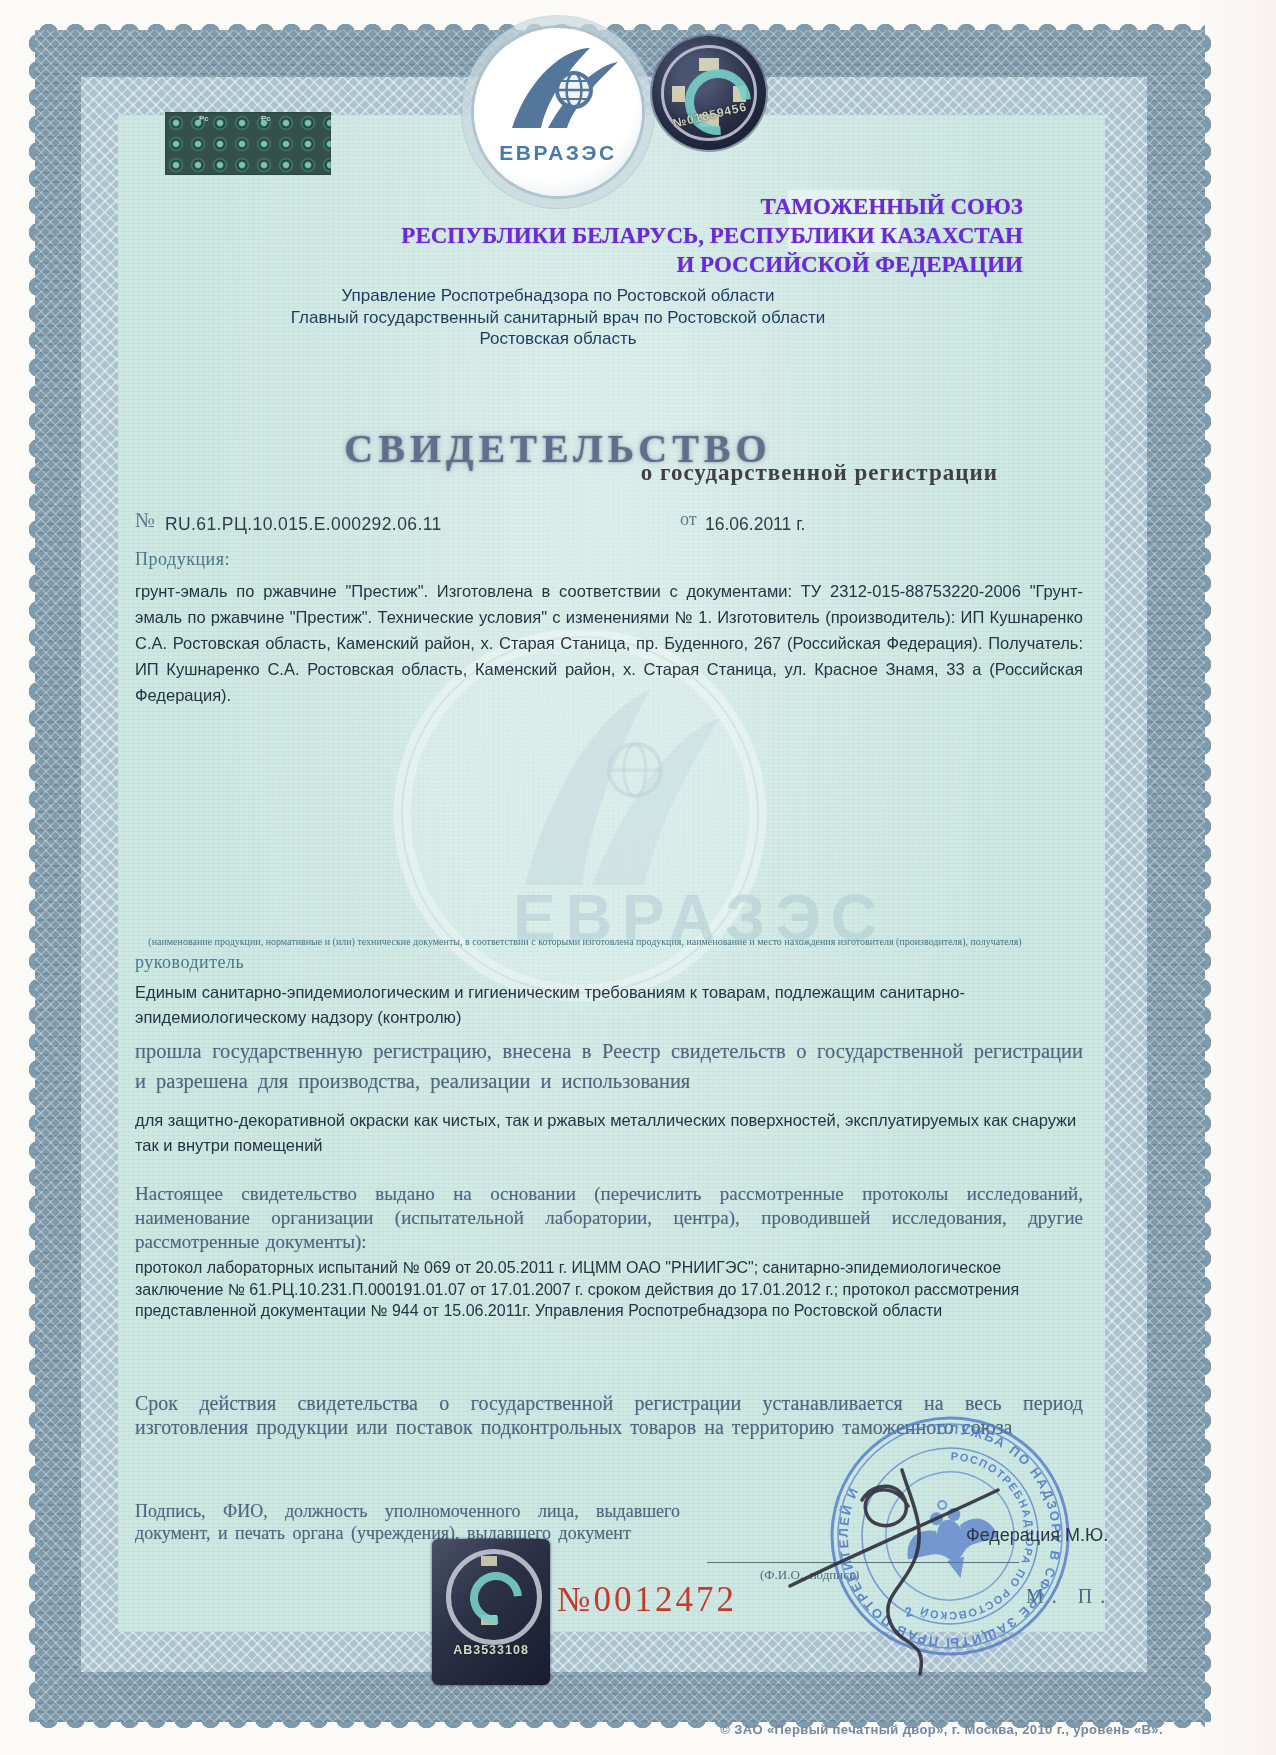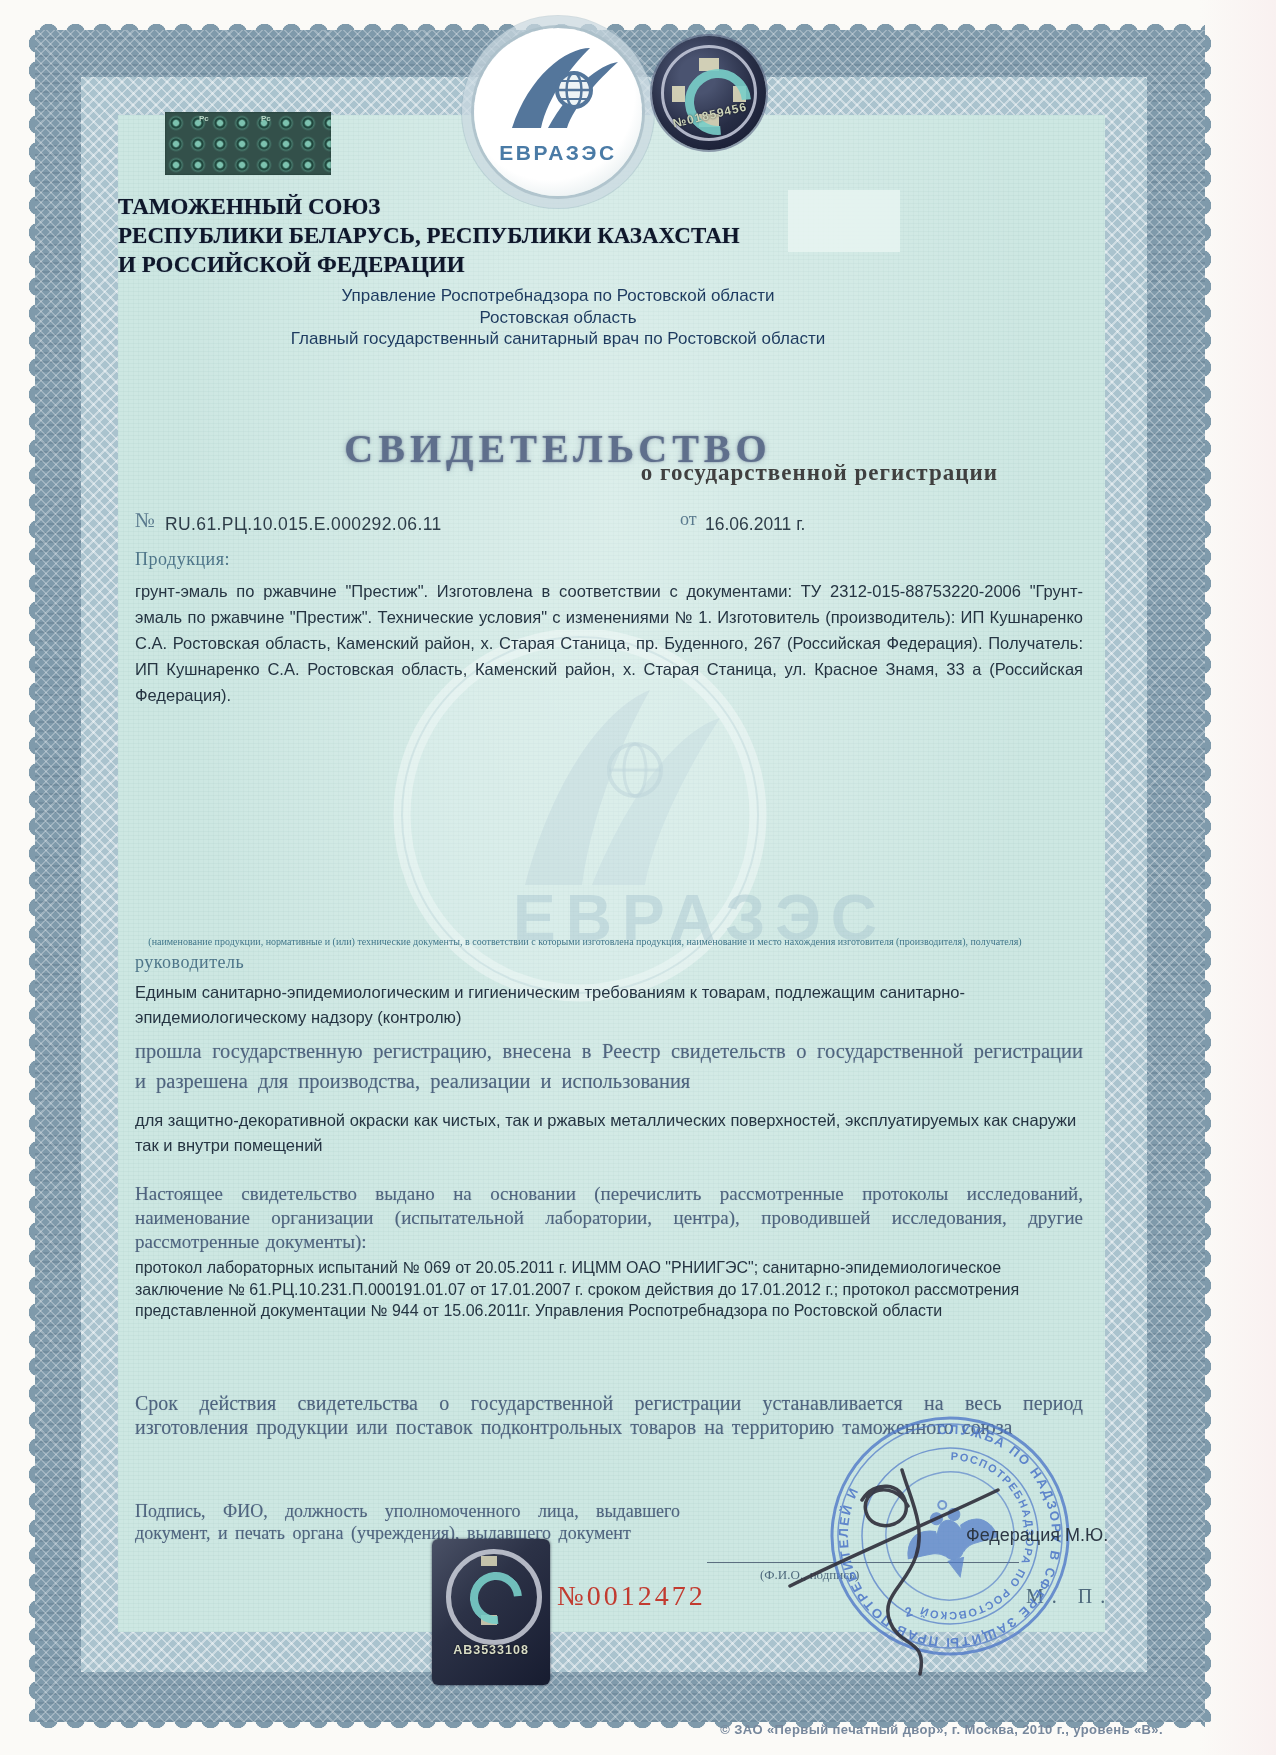--- a/index.html
+++ b/index.html
@@ -63,23 +63,23 @@
   .holo-strip{position:absolute;left:165px;top:112px;width:166px;height:63px;
     background-color:#33504a;
     background-image:
       radial-gradient(circle 4px at 11px 11px,rgba(140,215,195,.85) 2.5px,rgba(140,215,195,0) 4px),
       radial-gradient(circle 7px at 11px 11px,rgba(30,70,60,.9) 5px,rgba(90,160,140,.5) 6px,rgba(30,70,60,0) 8px);
     background-size:22px 21px;box-shadow:0 0 2px rgba(20,40,35,.7) inset;}
   .holo-strip .mark{position:absolute;top:2px;font-size:8px;color:#bcd8c8;font-weight:bold;}
 
   
   .serif{font-family:"Liberation Serif",serif;}
-  .hdr-union{position:absolute;left:118px;top:192px;width:880px;text-align:left;
+  .hdr-union{position:absolute;left:118px;top:192px;width:880px;text-align:right;
     font-family:"Liberation Serif",serif;font-weight:bold;font-size:23px;line-height:29px;
-    color:#0f172a;text-shadow:0 0 1px rgba(43,61,104,.5);}
+    color:#6d28d9;text-shadow:0 0 1px rgba(43,61,104,.5);padding-left:25px;}
   .hdr-authority{position:absolute;left:118px;top:285px;width:880px;text-align:center;
     font-size:17px;line-height:21.5px;color:#1d3a5f;}
   .note{font-family:"Liberation Serif",serif;color:#40768a;}
   .note1{position:absolute;left:118px;top:377px;width:880px;text-align:center;font-size:10.5px;}
   .title-main{position:absolute;left:118px;top:405px;width:880px;text-align:center;
     font-family:"Liberation Serif",serif;font-weight:bold;font-size:40px;letter-spacing:5px;
     color:#5f6f8c;text-shadow:0 0 2px rgba(80,95,125,.65),0 0 6px rgba(90,105,135,.35);margin-top:20px;}
   .title-sub{position:absolute;left:118px;top:460px;width:880px;text-align:right;
     font-family:"Liberation Serif",serif;font-weight:bold;font-size:23px;letter-spacing:1px;color:#404040;}
   .no-line{position:absolute;left:135px;top:512px;width:960px;height:30px;}
@@ -110,21 +110,21 @@
   .hologram-bottom .ring{position:absolute;left:14px;top:10px;width:86px;height:86px;border:5px solid #d6dae4;
     border-radius:50%;opacity:.8;}
   .hologram-bottom .gs{position:absolute;left:38px;top:33px;width:36px;height:36px;border-radius:50%;
     border:8px solid #79cfc9;border-right-color:transparent;transform:rotate(40deg);opacity:.9;}
   .hologram-bottom .sq{position:absolute;width:16px;height:10px;background:#e9e5c2;opacity:.8;}
   .hologram-bottom .sq.n{left:49px;top:17px;}
   .hologram-bottom .sq.s{left:49px;top:76px;}
   .hologram-bottom .serial{position:absolute;left:0;top:104px;width:118px;text-align:center;
     font-size:12.5px;font-weight:bold;color:#d8dcc5;letter-spacing:1px;text-shadow:0 0 2px rgba(0,0,0,.7);}
   .red-serial{position:absolute;left:557px;top:1580px;font-family:"Liberation Serif",serif;
-    font-size:28px;color:#c23b30;letter-spacing:3px;z-index:5;}
+    font-size:35px;color:#c23b30;letter-spacing:3px;z-index:5;}
   .stamp{position:absolute;left:822px;top:1408px;width:256px;height:256px;opacity:.88;z-index:4;
     transform:rotate(-14deg);}
   .signature-svg{position:absolute;left:760px;top:1428px;width:320px;height:270px;z-index:6;}
   .sig-line{position:absolute;left:707px;top:1562px;width:312px;border-top:1.5px solid #5c6f80;z-index:3;}
   .sig-note{position:absolute;left:760px;top:1567px;font-family:"Liberation Serif",serif;
     font-size:13px;color:#4f6a7d;z-index:3;}
   .signer{position:absolute;left:966px;top:1525px;font-size:18px;color:#2c3744;z-index:7;}
   .mp{position:absolute;left:1026px;top:1585px;font-family:"Liberation Serif",serif;
     font-size:20px;color:#4f6a7d;letter-spacing:8px;z-index:3;}
   .footer{position:absolute;left:0px;top:1722px;width:1163px;text-align:right;
@@ -186,22 +186,22 @@
     <span class="mark" style="left:96px;">Рс</span>
   </div>
 
   <div class="hdr-union">
     <div>ТАМОЖЕННЫЙ СОЮЗ</div>
     <div>РЕСПУБЛИКИ БЕЛАРУСЬ, РЕСПУБЛИКИ КАЗАХСТАН</div>
     <div>И РОССИЙСКОЙ ФЕДЕРАЦИИ</div>
   </div>
   <div class="hdr-authority">
     <div>Управление Роспотребнадзора по Ростовской области</div>
+    <div>Главный государственный санитарный врач по Ростовской области</div>
     <div>Ростовская область</div>
-    <div>Главный государственный санитарный врач по Ростовской области</div>
   </div>
 
   <div class="title-main">СВИДЕТЕЛЬСТВО</div>
   <div class="title-sub">о государственной регистрации</div>
 
   <div class="no-line">
     <span class="no-sign">№</span>
     <span class="no-value">RU.61.РЦ.10.015.Е.000292.06.11</span>
     <span class="ot-label">от</span>
     <span class="ot-date">16.06.2011 г.</span>

